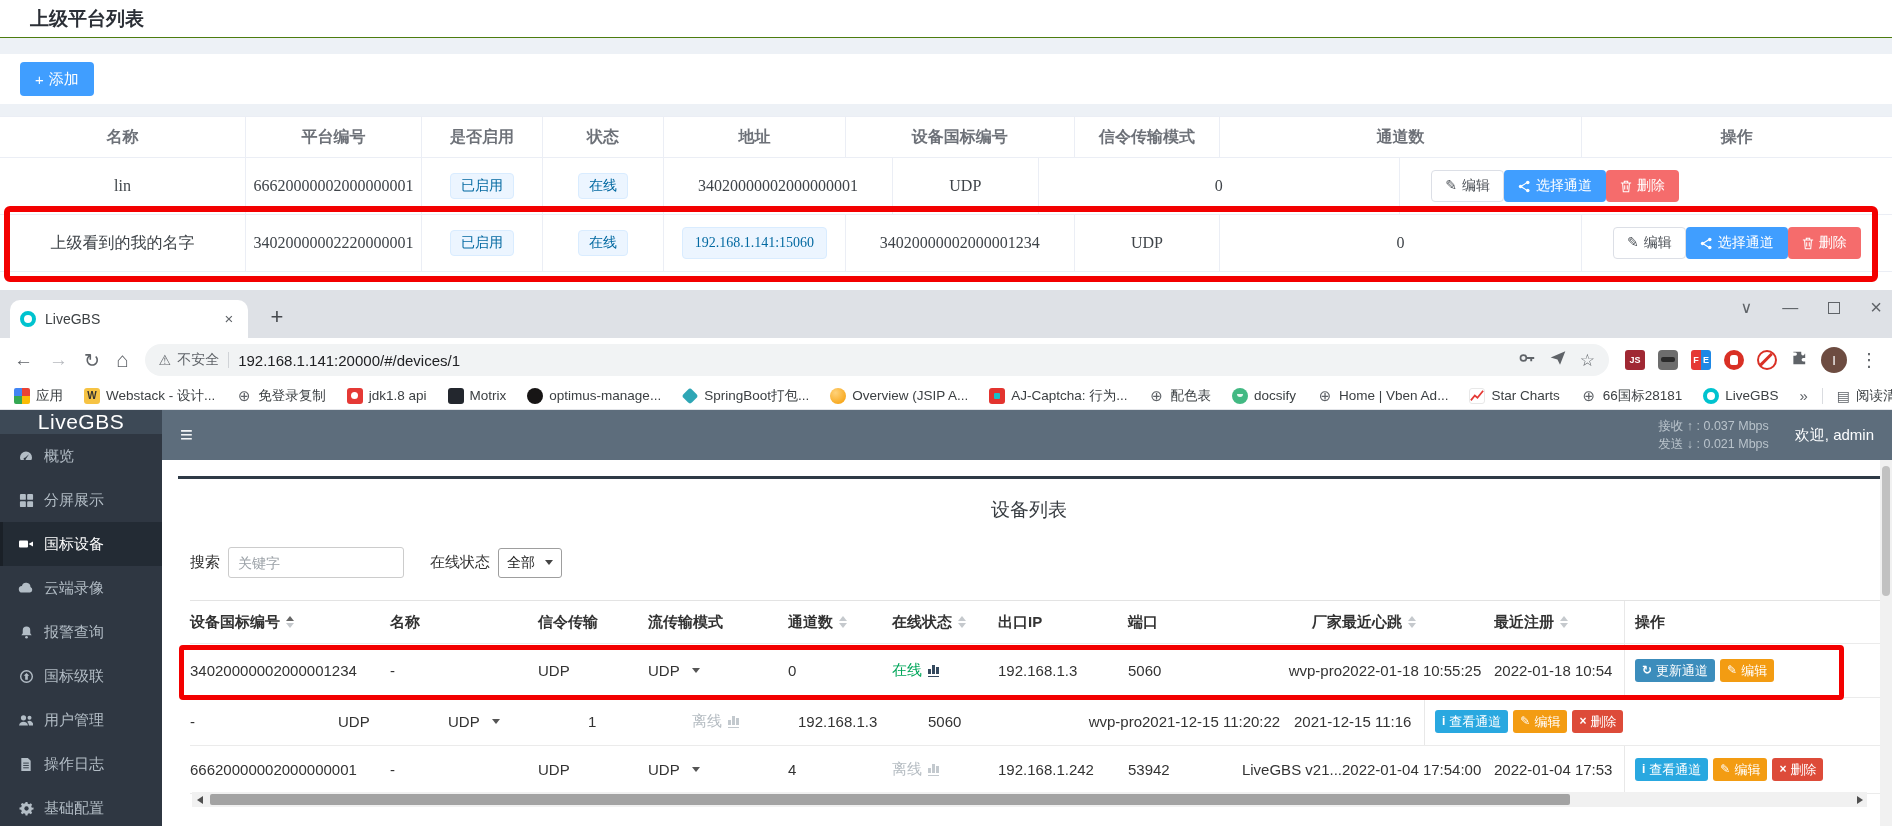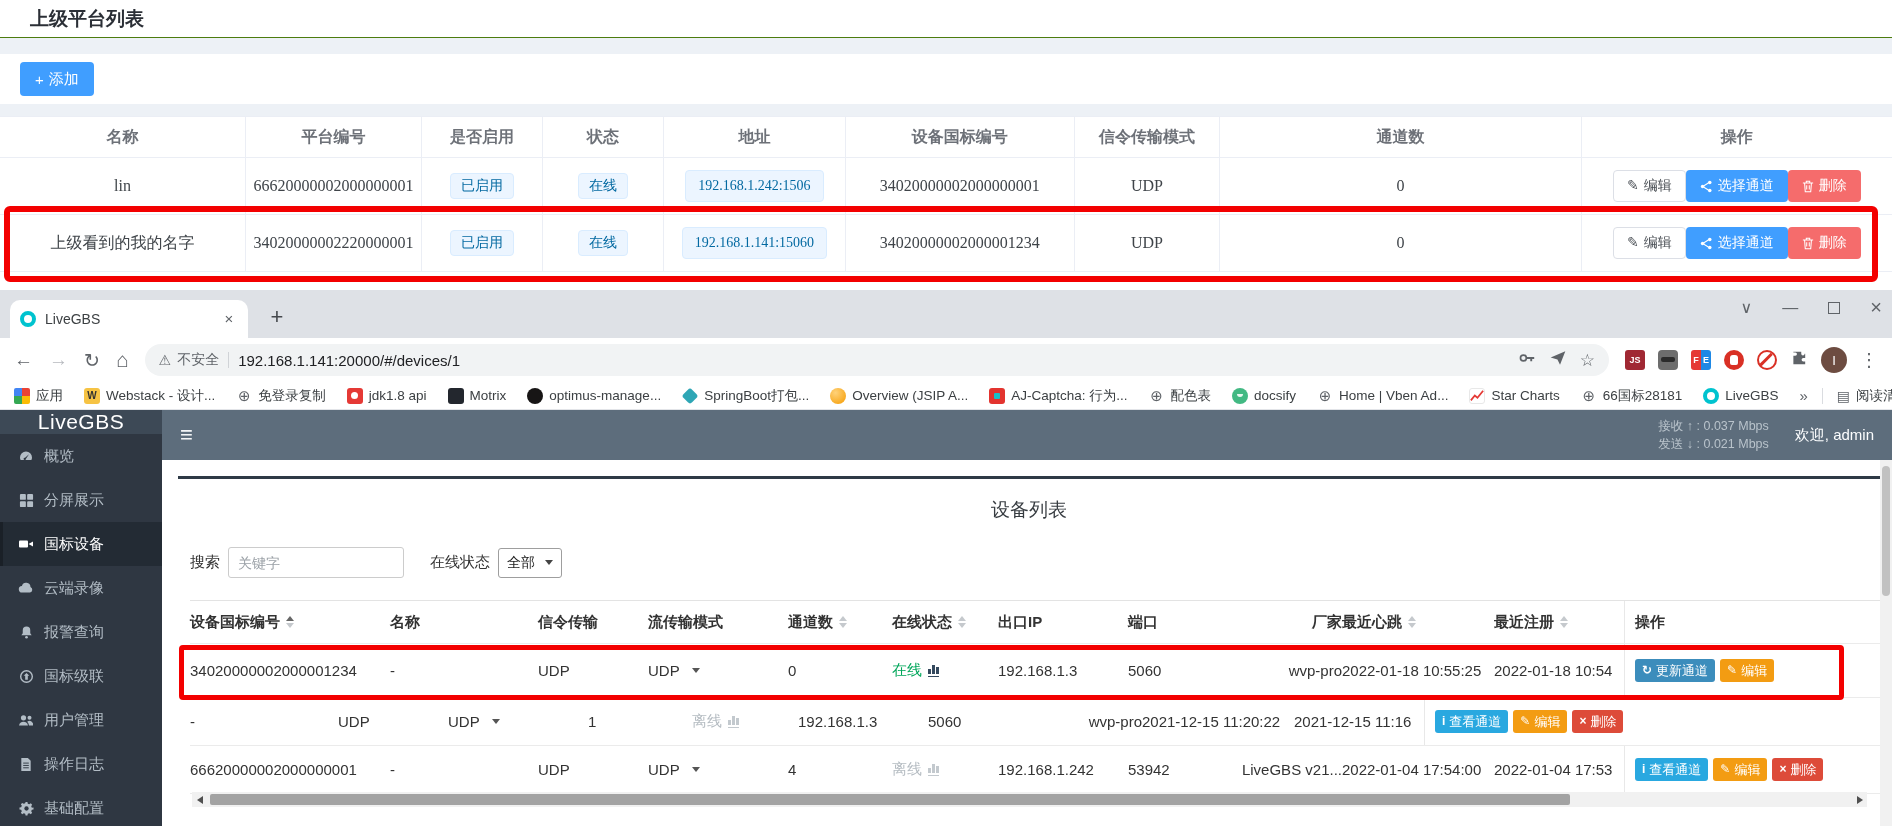--- a/index.html
+++ b/index.html
@@ -179,23 +179,20 @@
       </div>
 
       <div class="tp-row tp-tr">
         <div class="c1">lin</div>
         <div class="c2">66620000002000000001</div>
         <div class="c3">
             <span class="etag">已启用</span>
           </div>
         <div class="c4">
             <span class="etag">在线</span>
-          </div>
-        <div class="c5">
-            <span class="etag etag-addr">192.168.1.242:1506</span>
           </div>
         <div class="c6">34020000002000000001</div>
         <div class="c7">UDP</div>
         <div class="c8">0</div>
         <div class="c9">
           <button class="ebtn ebtn-plain">
             <span>✎</span>
             <span>编辑</span>
           </button>
           <button class="ebtn ebtn-primary">

